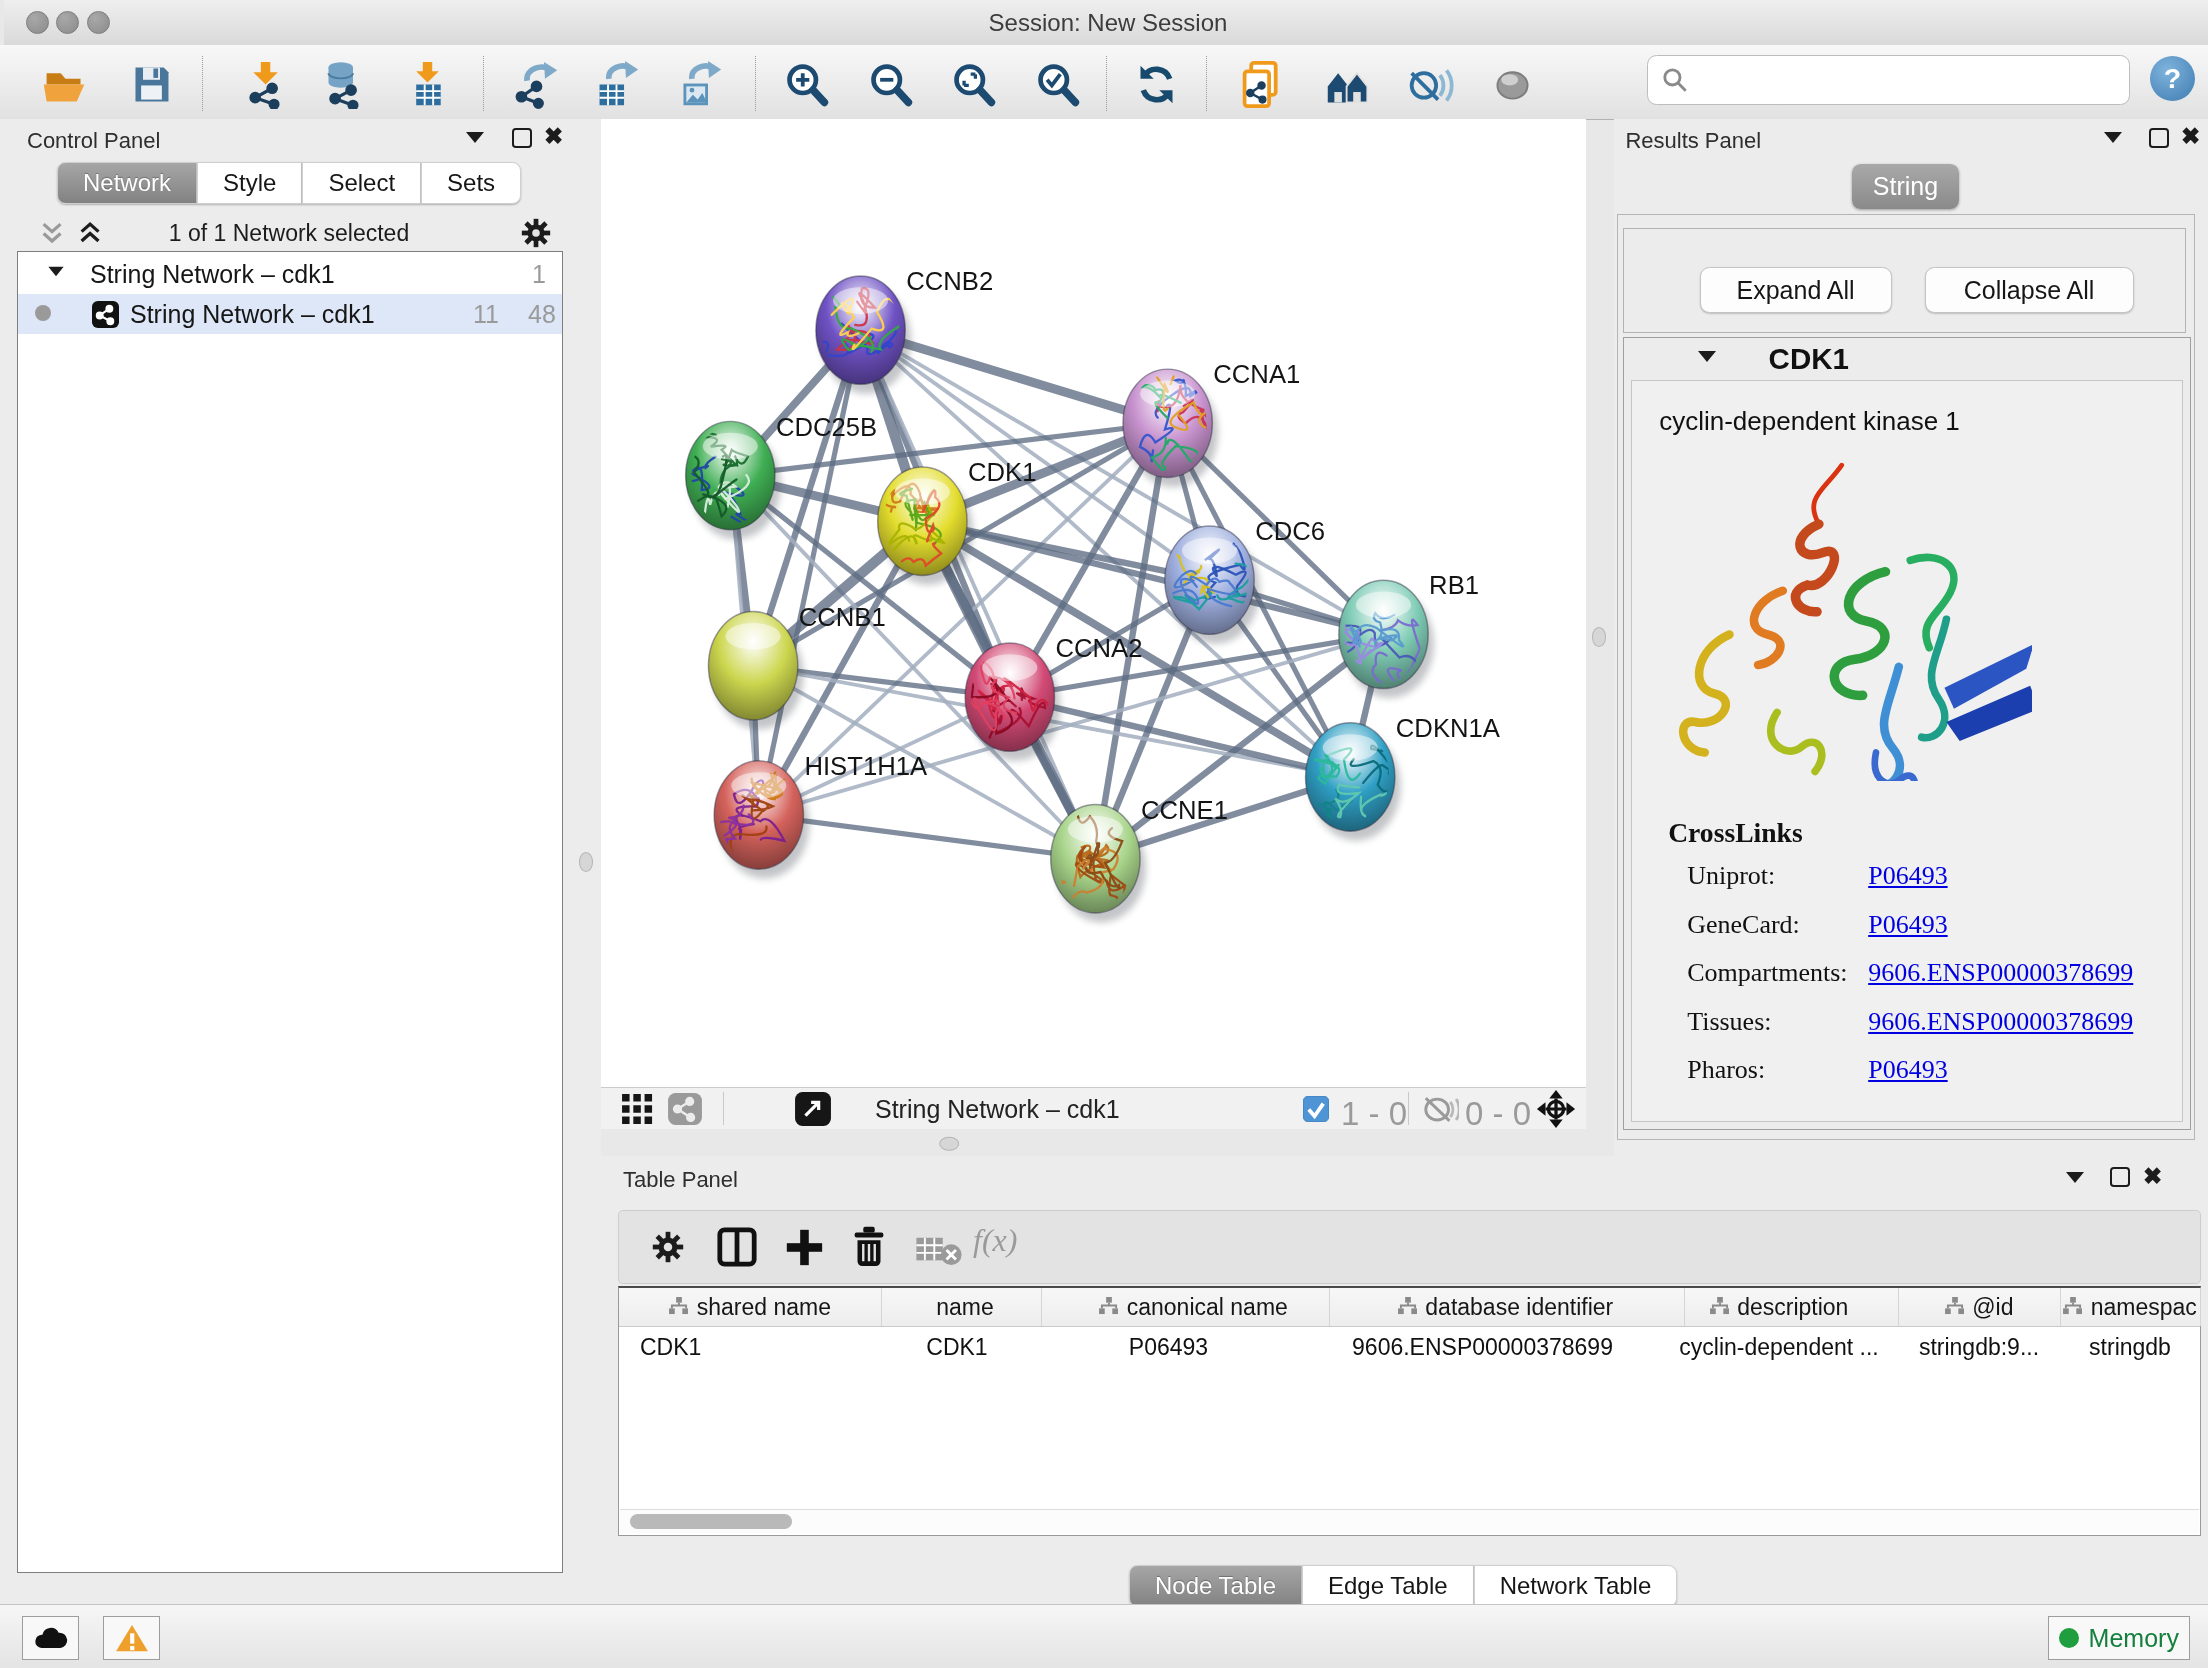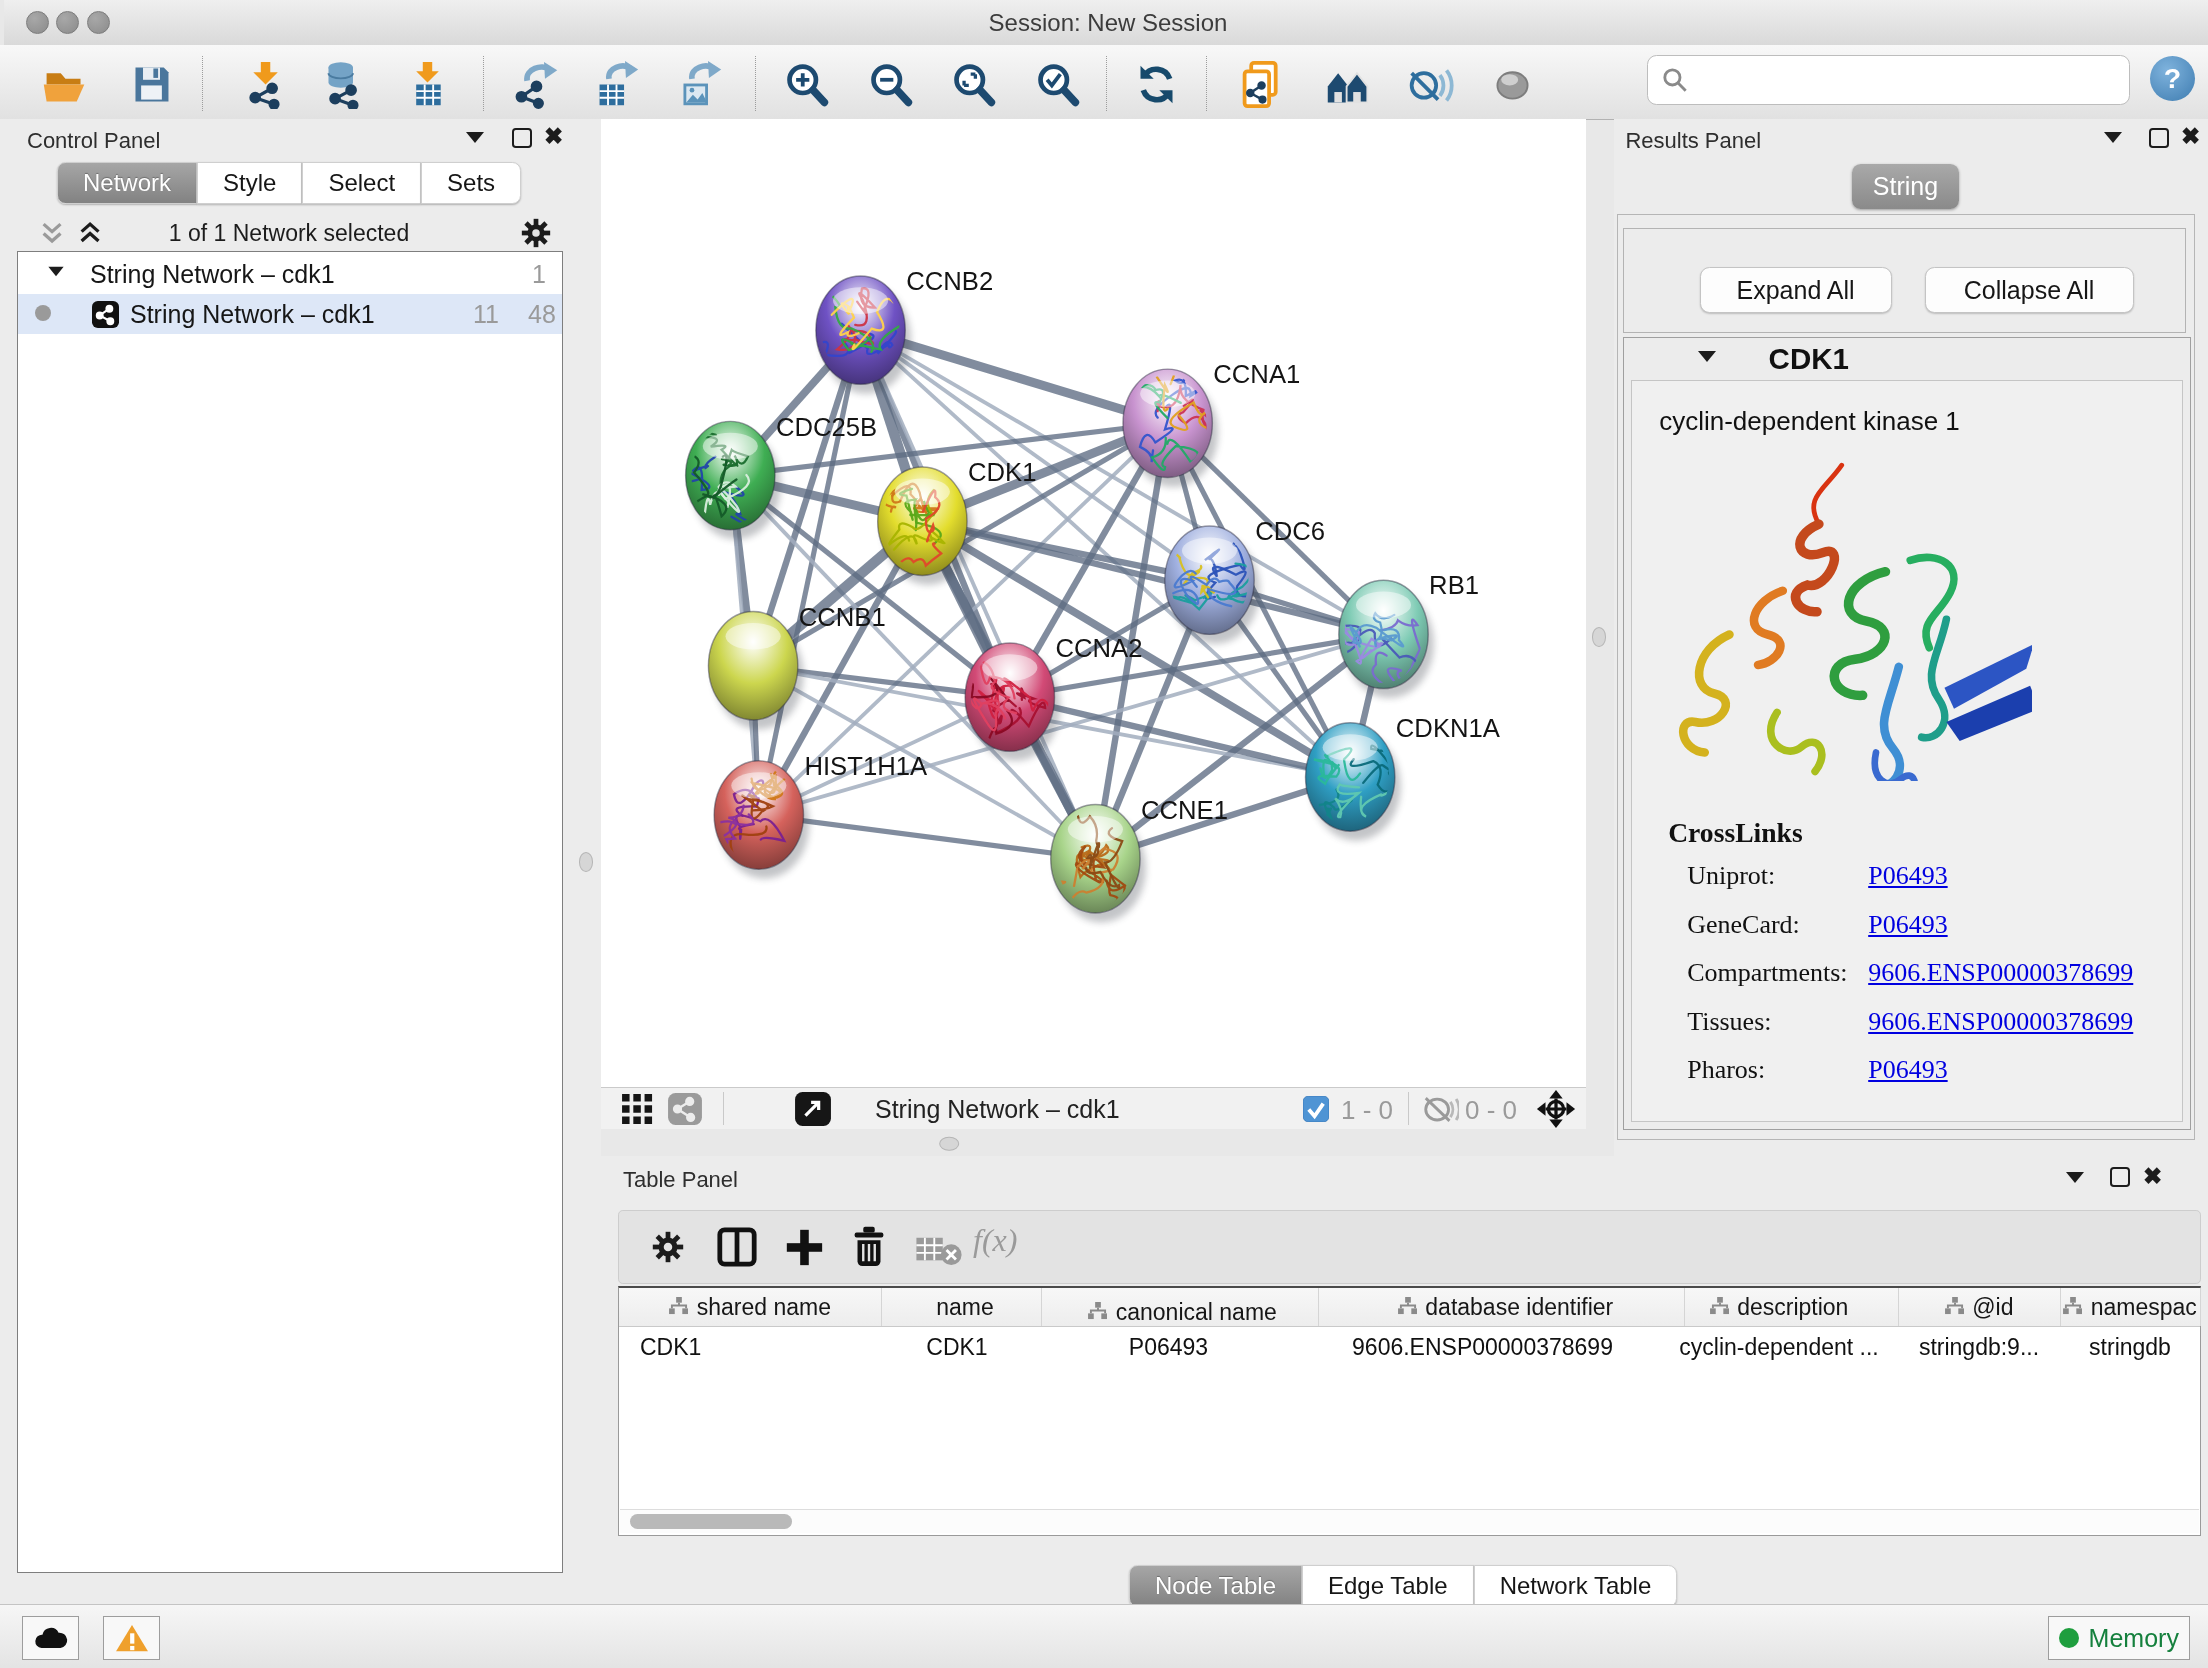--- a/index.html
+++ b/index.html
@@ -29,21 +29,21 @@
   #cp-tabs{position:absolute;left:57px;top:43px;}
   #cp-selbar{position:absolute;left:17px;top:95px;width:544px;height:38px;}
   #cp-selstatus{position:absolute;left:0;right:0;text-align:center;font-size:23px;color:#1c1c1c;top:5.7px;}
   #cp-list{position:absolute;left:17px;top:132px;width:544px;height:1320px;background:#fff;border:1.9px solid #7e7e7e;}
   .treerow{position:absolute;left:0;width:100%;height:40px;font-size:25px;color:#161616;}
   .count{color:#9a9a9a;}
   
   #net-canvas{left:601px;top:119px;width:985px;height:968px;background:#fff;}
   #net-footer{left:601px;top:1087px;width:985px;height:41px;background:#f1f1f1;border-top:1px solid #cacaca;}
   .vsep{position:absolute;top:3.8px;height:33px;border-left:1px solid #c9c9c9;}
-  .graytxt{color:#9a9a9a;font-size:26px;}
+  .graytxt{color:#9a9a9a;font-size:33px;}
   
   #results-panel{left:1614px;top:119px;width:594px;height:1037px;background:#ececec;}
   #rp-outerbox{position:absolute;left:2.9px;top:95px;width:576px;height:924px;background:#ececec;border:1.9px solid #b5b5b5;}
   #rp-tab{position:absolute;left:238px;top:45px;width:107px;height:45px;border-radius:8.6px;background:linear-gradient(#a9a9a9,#8a8a8a);color:#fff;font-size:25px;text-align:center;line-height:45px;box-shadow:0 1px 2.9px rgba(0,0,0,.35);}
   #rp-btnbox{position:absolute;left:8.6px;top:109px;width:561px;height:103px;border:1.9px solid #b3b3b3;background:#ececec;}
   .rp-btn{position:absolute;top:38px;height:44px;background:#fdfdfd;border:1px solid #c4c4c4;border-radius:9.5px;font-size:25px;color:#161616;text-align:center;line-height:44px;box-shadow:0 1px 1.9px rgba(0,0,0,.2);}
   #cdk1-box{position:absolute;left:8.6px;top:218px;width:566px;height:791px;border:1.9px solid #9f9f9f;background:#ececec;}
   #cdk1-content{position:absolute;left:7.6px;top:42px;width:550px;height:740px;background:#f0f0f0;border:1px solid #c5c5c5;}
   .xrow{position:absolute;left:0;width:100%;height:38px;font-family:"Liberation Serif",serif;font-size:26px;color:#111;}
   .xlabel{position:absolute;left:55px;}
@@ -742,21 +742,21 @@
                 <rect x="7.5" y="0" width="6" height="6" fill="#8a8a8a"></rect>
                 <rect x="0" y="12" width="6" height="6" fill="#8a8a8a"></rect>
                 <rect x="14" y="12" width="6" height="6" fill="#8a8a8a"></rect>
                 <path d="M10.5 6 V9 M3 12 V9 H18 V12" stroke="#8a8a8a" stroke-width="2" fill="none"></path>
               </svg></span>
             <span>shared name</span>
           </div>
           <div class="hcell" style="left: 262px; width: 152px; padding-left: 8px;">
             <span>name</span>
           </div>
-          <div class="hcell" style="left: 428px; width: 271px; align-items: flex-end;">
+          <div class="hcell" style="left: 439px; width: 271px;">
             <span><svg width="20" height="18" viewBox="0 0 21 19">
                 <rect x="7.5" y="0" width="6" height="6" fill="#8a8a8a"></rect>
                 <rect x="0" y="12" width="6" height="6" fill="#8a8a8a"></rect>
                 <rect x="14" y="12" width="6" height="6" fill="#8a8a8a"></rect>
                 <path d="M10.5 6 V9 M3 12 V9 H18 V12" stroke="#8a8a8a" stroke-width="2" fill="none"></path>
               </svg></span>
             <span>canonical name</span>
           </div>
           <div class="hcell" style="left: 685px; width: 357px; margin-left: 23px;">
             <span><svg width="20" height="18" viewBox="0 0 21 19">

